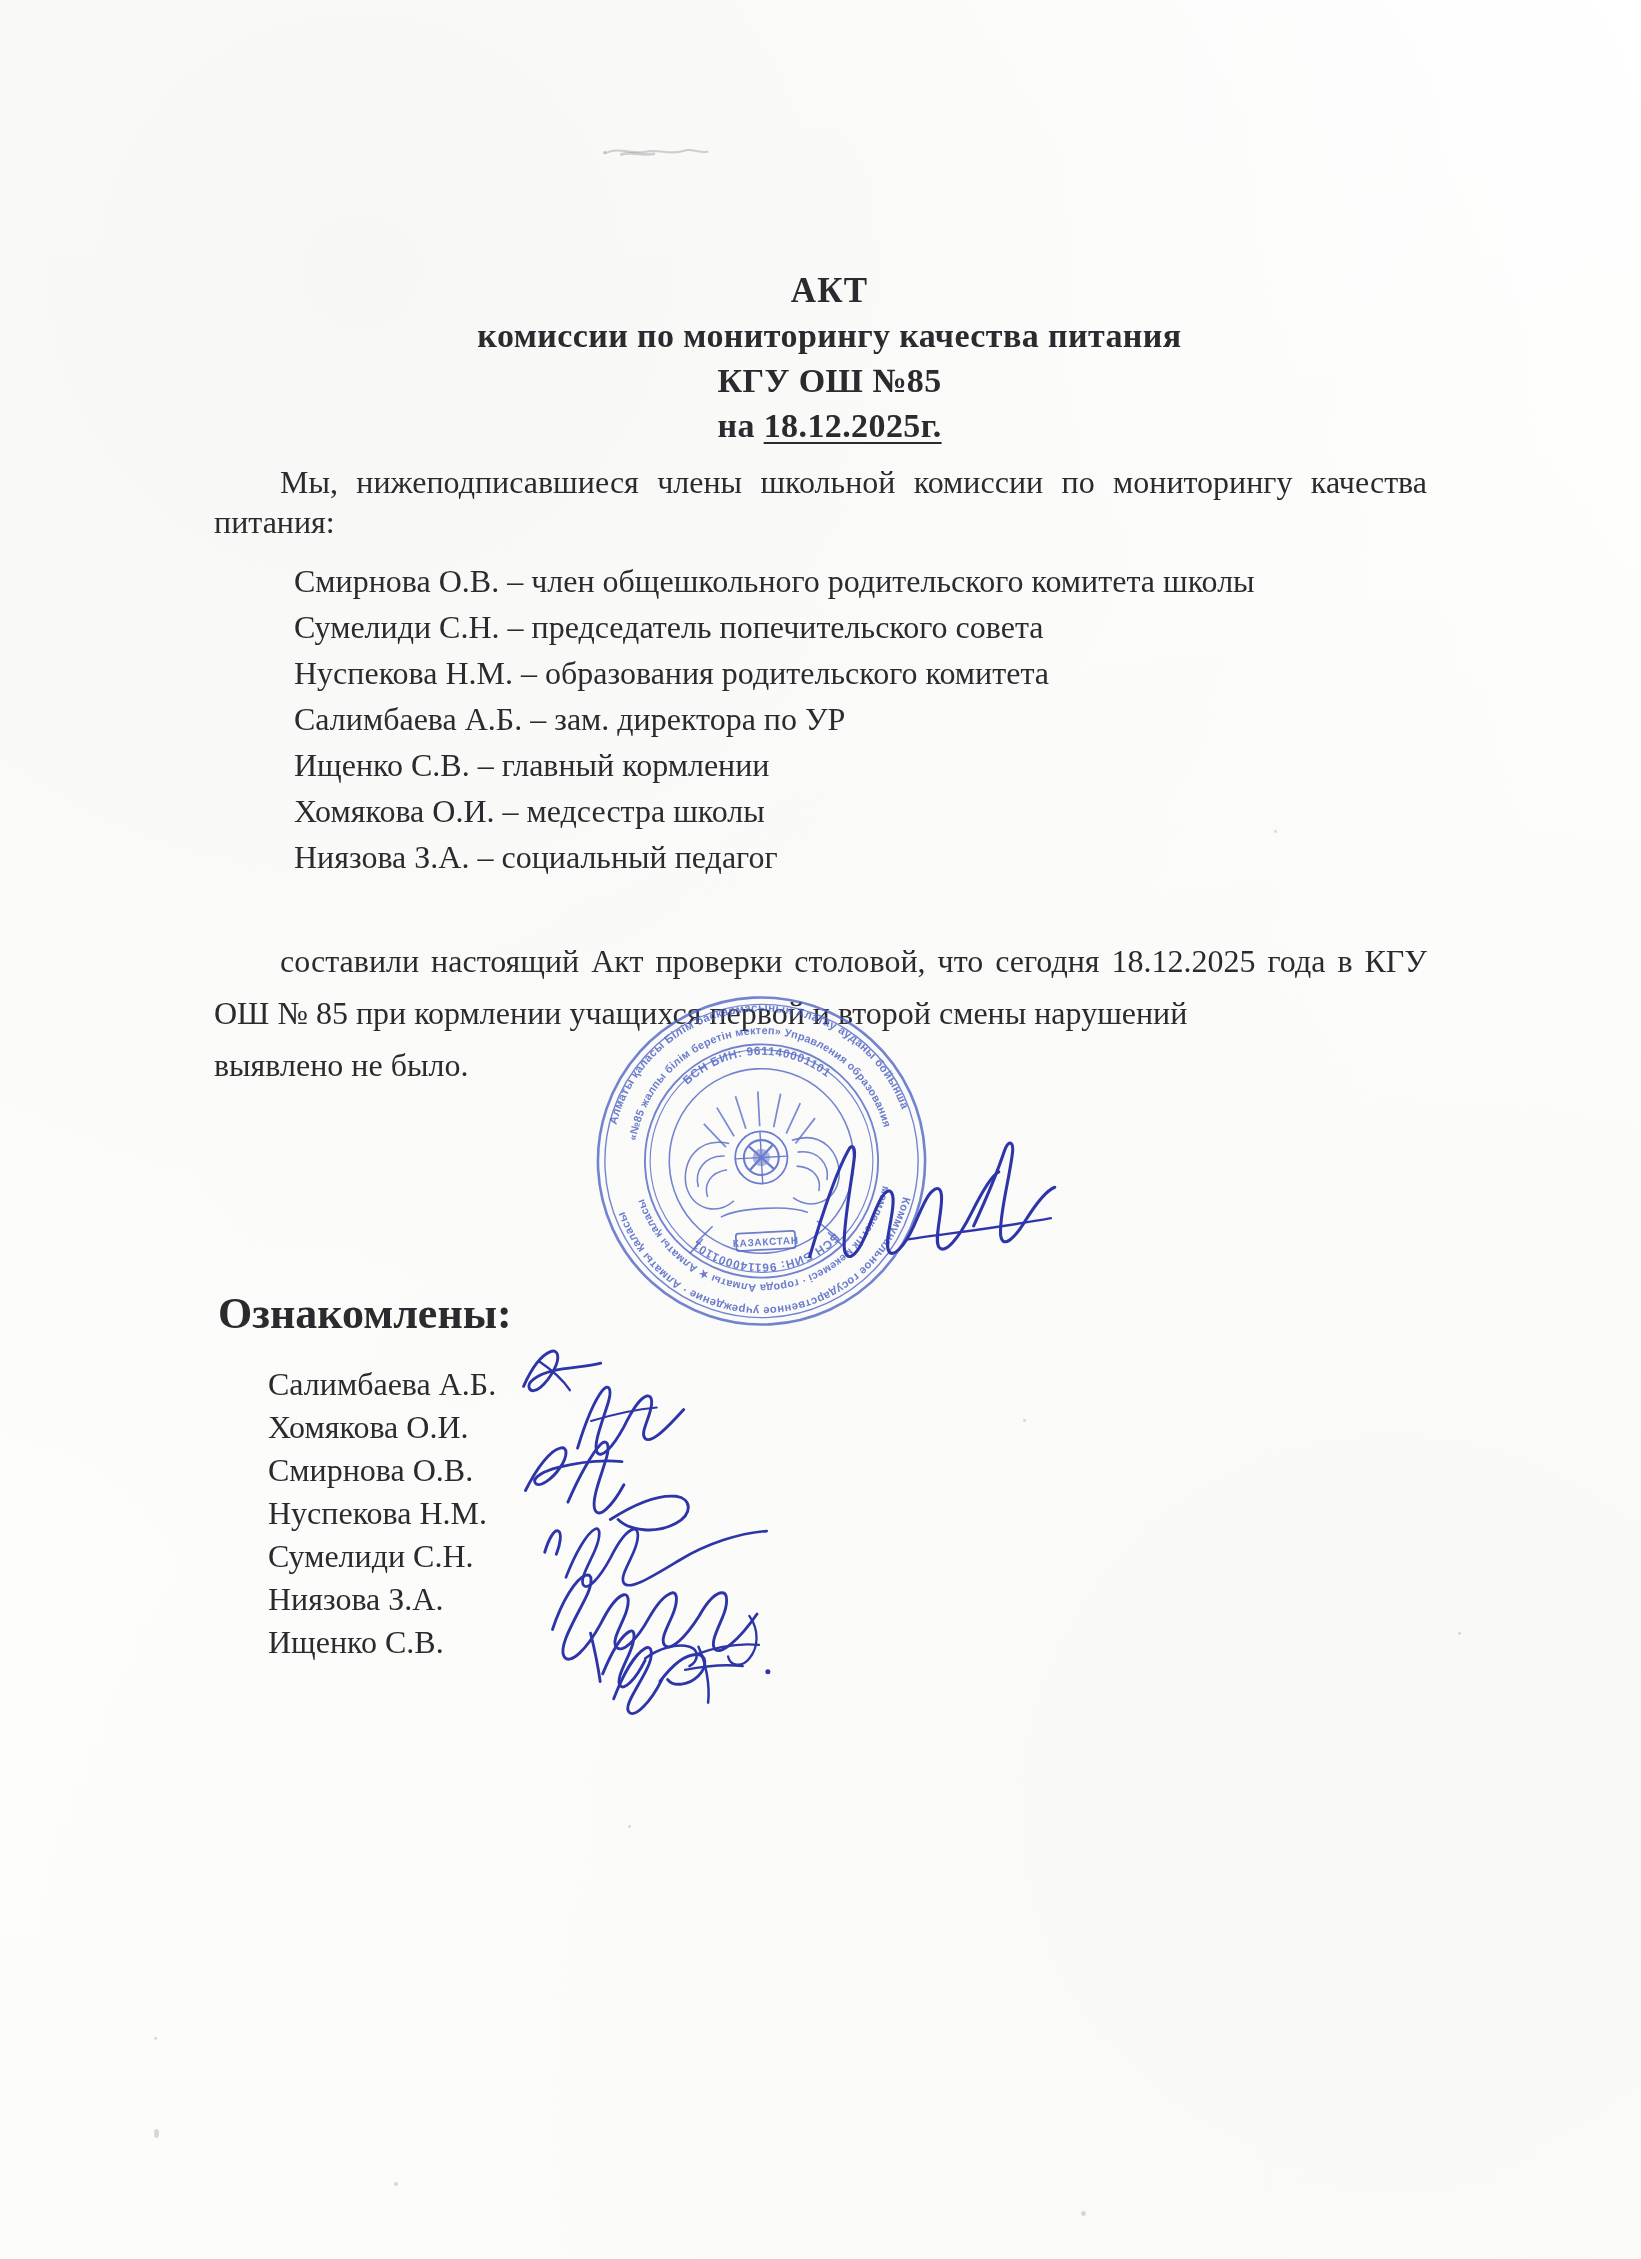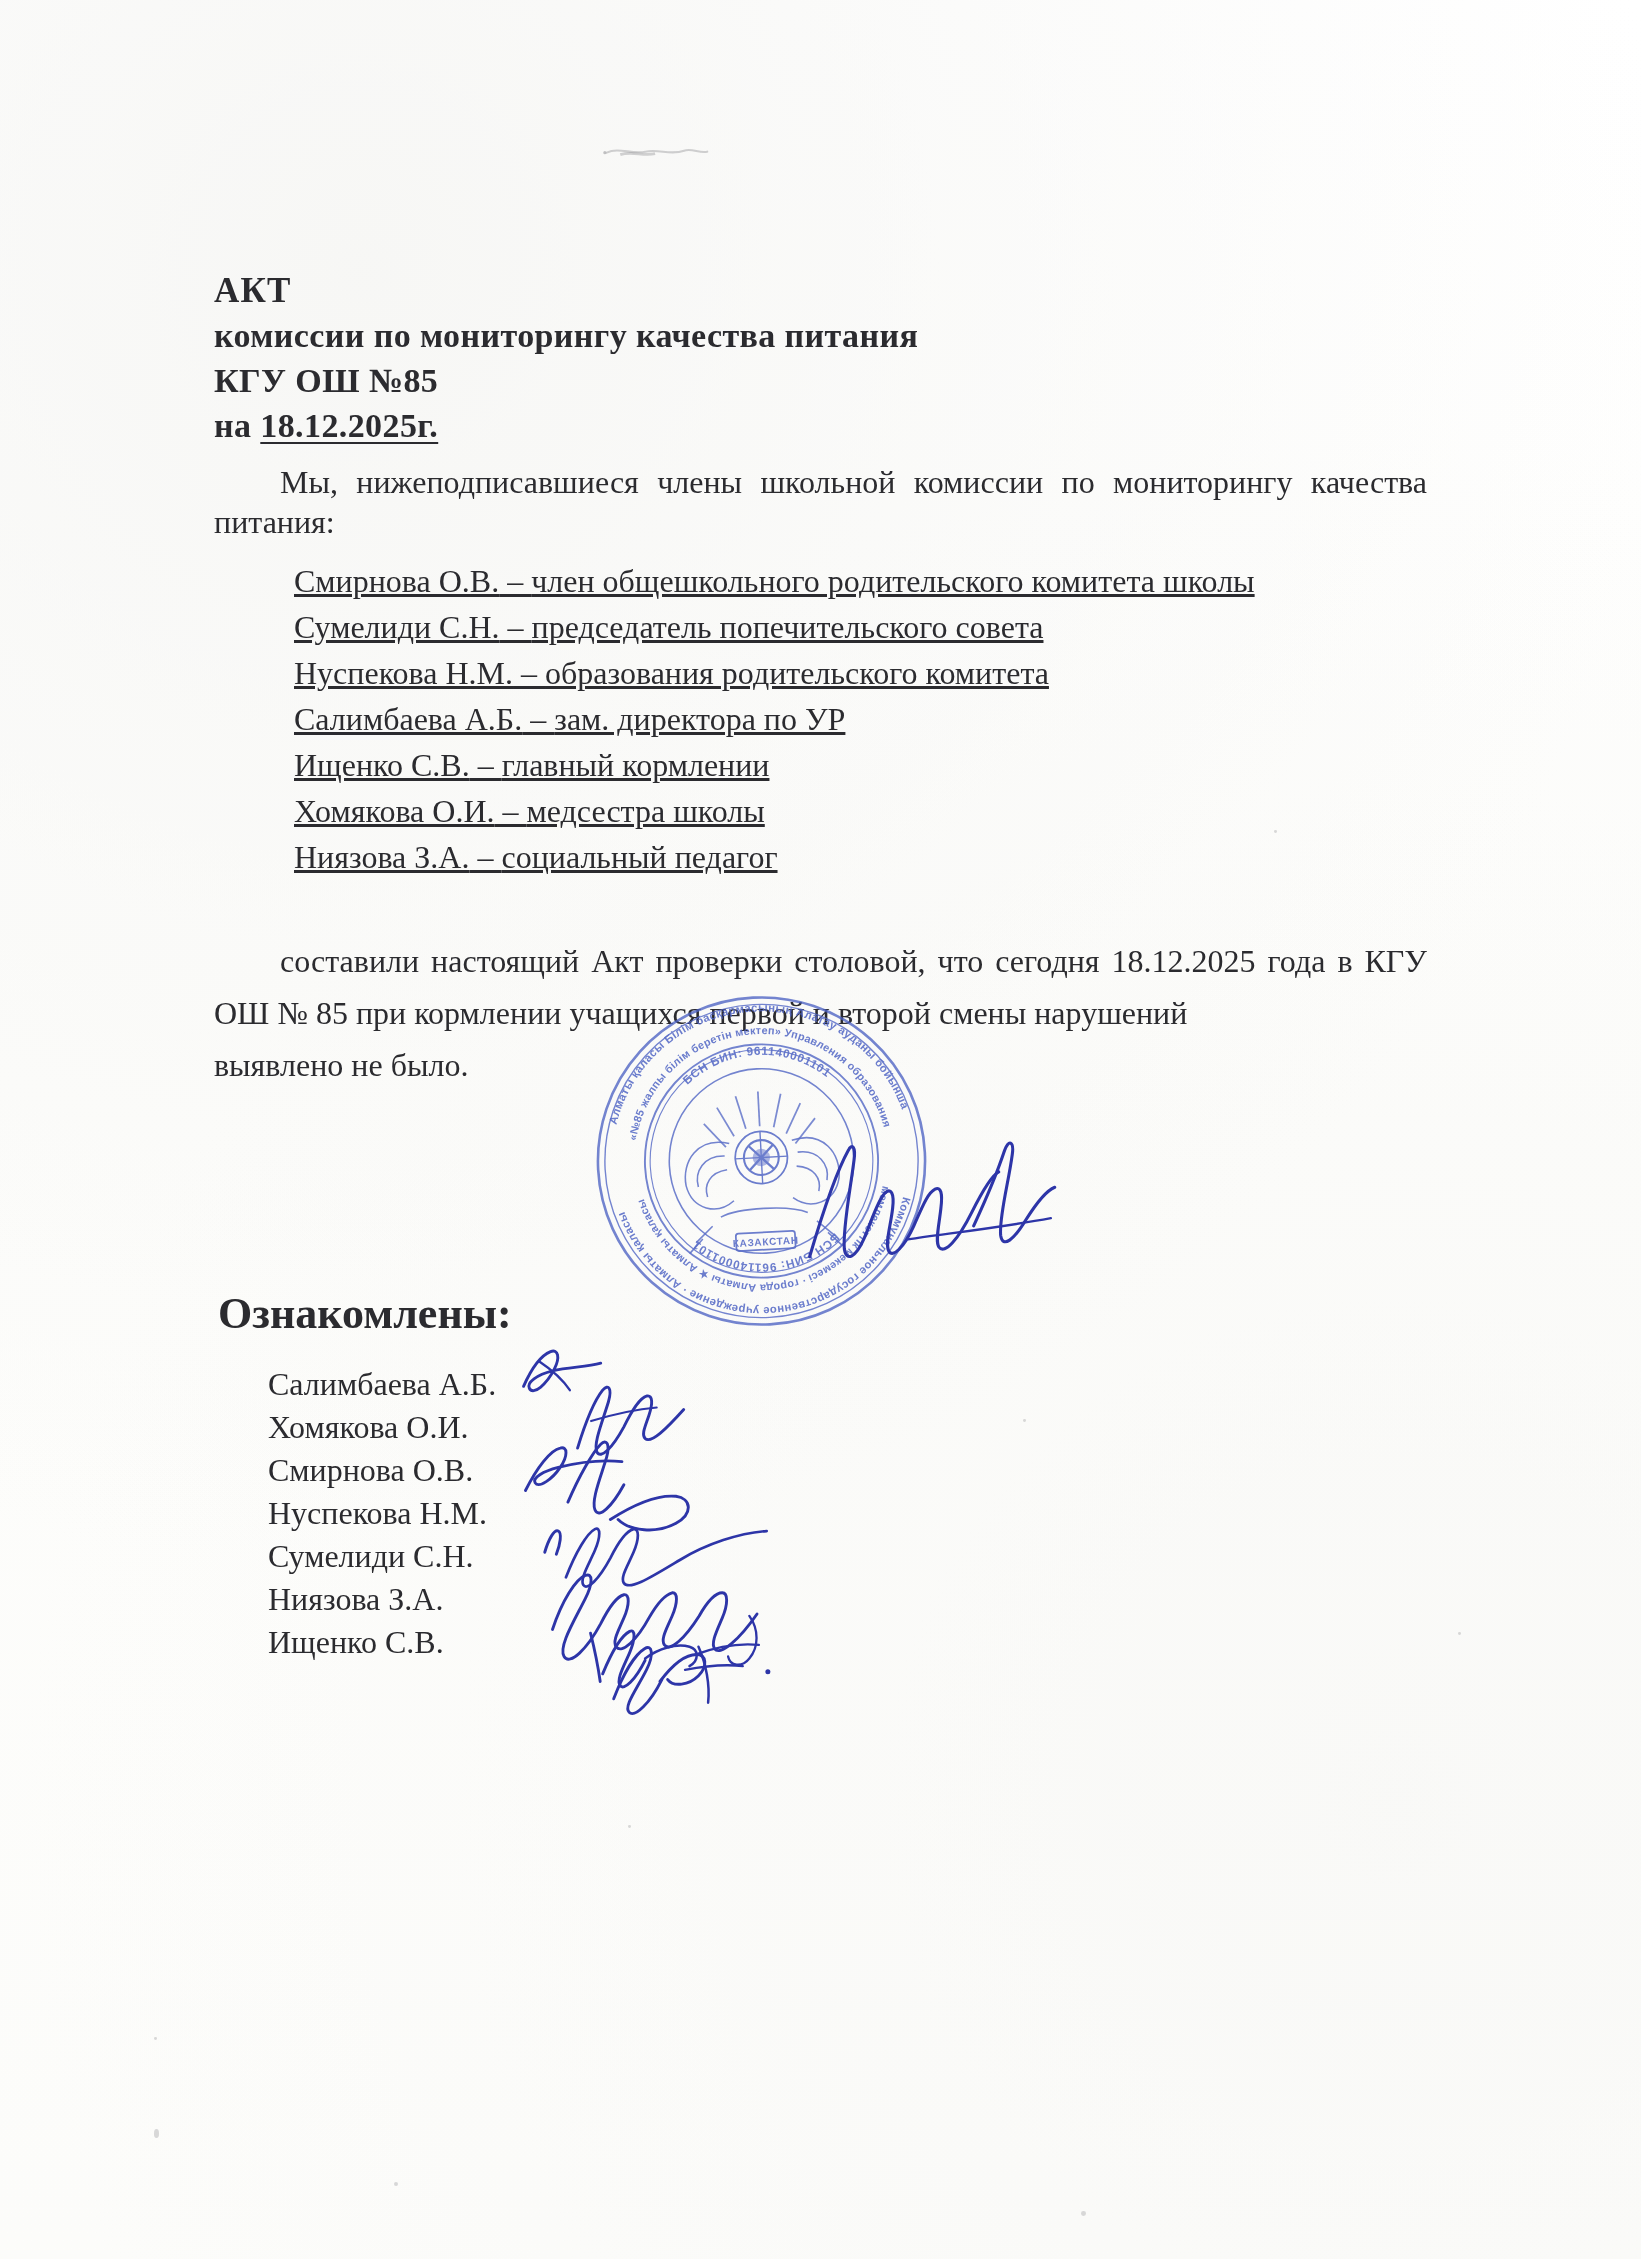--- a/index.html
+++ b/index.html
@@ -40,23 +40,24 @@
     top: 143px;
     width: 116px;
     height: 17.4px;
     pointer-events: none;
     opacity: 0.75;
   }
 
   
   .doc-header {
     position: absolute;
-    left: 214px;
+    left: 223px;
     top: 268px;
     width: 1213px;
+    text-align: center;
   }
   .doc-header .ttl {
     font-weight: bold;
     font-size: 34px;
     line-height: 45px;
     letter-spacing: 0.4px;
   }
   .doc-header .ttl-main {
     font-size: 35px;
     letter-spacing: 1.2px;
@@ -78,21 +79,20 @@
     text-align: justify;
     text-indent: 66px;
   }
   .member-list {
     position: absolute;
     left: 294px;
     top: 558px;
     width: 1139px;
     font-size: 32px;
     line-height: 46px;
-    text-decoration: underline;
   }
   .member-list .member-row {
     white-space: nowrap;
   }
   .closing {
     position: absolute;
     left: 214px;
     top: 935px;
     width: 1213px;
     font-size: 32px;

